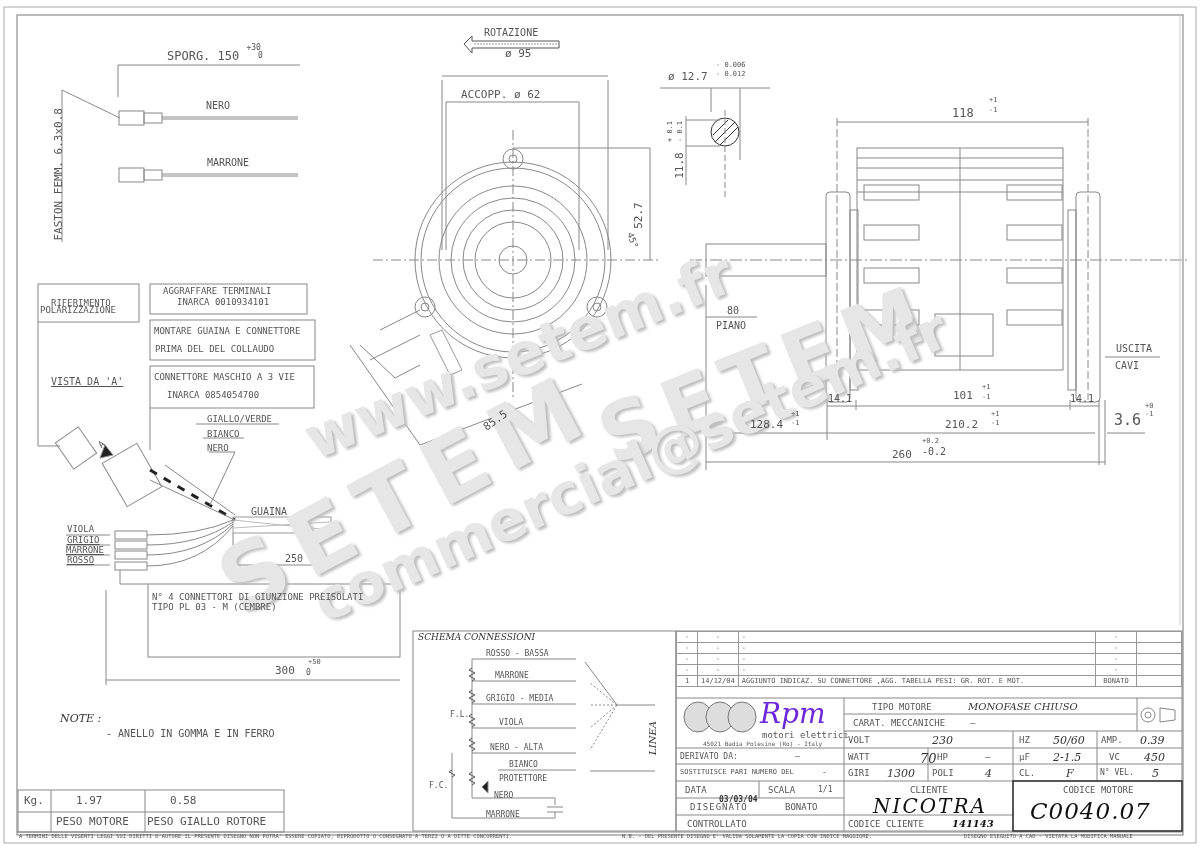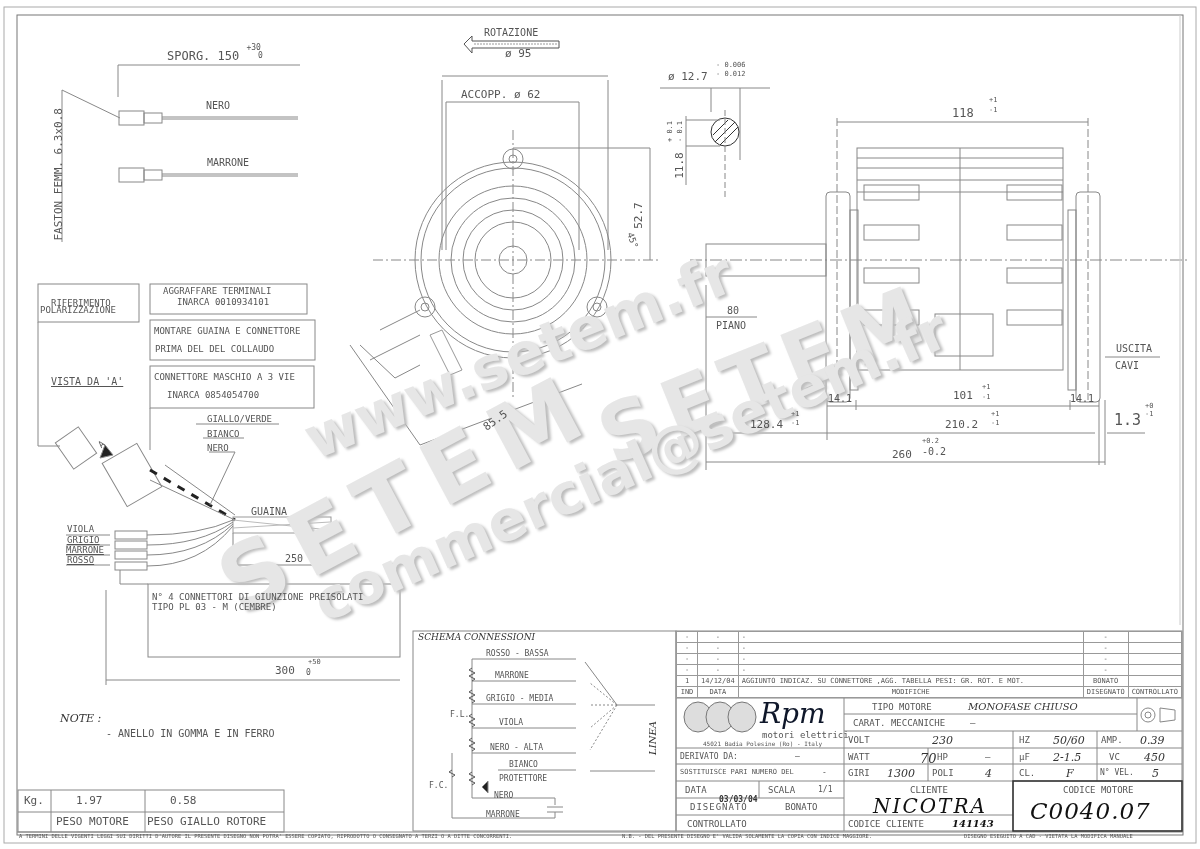--- a/index.html
+++ b/index.html
@@ -253,21 +253,21 @@
 <div class="lbl" style="left:982px;top:384px;font-size:7px;">+1</div>
 <div class="lbl" style="left:982px;top:394px;font-size:7px;">-1</div>
 <div class="lbl" style="left:1070px;top:394px;font-size:10px;">14.1</div>
 
 <div class="lbl" style="left:750px;top:419px;font-size:11px;">128.4</div>
 <div class="lbl" style="left:791px;top:411px;font-size:7px;">+1</div>
 <div class="lbl" style="left:791px;top:420px;font-size:7px;">-1</div>
 <div class="lbl" style="left:945px;top:419px;font-size:11px;">210.2</div>
 <div class="lbl" style="left:991px;top:411px;font-size:7px;">+1</div>
 <div class="lbl" style="left:991px;top:420px;font-size:7px;">-1</div>
-<div class="lbl" style="left:1114px;top:413px;font-size:15px;">1.3</div>
+<div class="lbl" style="left:1114px;top:413px;font-size:15px;">3.6</div>
 <div class="lbl" style="left:1145px;top:403px;font-size:7px;">+0</div>
 <div class="lbl" style="left:1145px;top:411px;font-size:7px;">-1</div>
 <div class="lbl" style="left:892px;top:449px;font-size:11px;">260</div>
 <div class="lbl" style="left:922px;top:438px;font-size:7px;">+0.2</div>
 <div class="lbl" style="left:922px;top:447px;font-size:10px;">-0.2</div>
 
 <div class="lbl" style="left:51px;top:291px;font-size:9px;margin-top:8px;">RIFERIMENTO</div>
 <div class="lbl" style="left:40px;top:306px;font-size:9px;">POLARIZZAZIONE</div>
 <div class="lbl" style="left:163px;top:287px;font-size:9px;">AGGRAFFARE TERMINALI</div>
 <div class="lbl" style="left:177px;top:298px;font-size:9px;">INARCA 0010934101</div>
@@ -345,31 +345,24 @@
     <td>-</td>
     <td></td>
   </tr>
   <tr>
     <td>1</td>
     <td>14/12/04</td>
     <td style="text-align:left">AGGIUNTO INDICAZ. SU CONNETTORE ,AGG. TABELLA PESI: GR. ROT. E MOT.</td>
     <td>BONATO</td>
     <td></td>
   </tr>
-  <tr>
-    <td>IND</td>
-    <td>DATA</td>
-    <td>MODIFICHE</td>
-    <td>DISEGNATO</td>
-    <td>CONTROLLATO</td>
-  </tr>
 </tbody>
   </table>
 
-<div class="lbl" style="left:760px;top:700px;font-size:28px;font-family:'DejaVu Serif',serif;font-style:italic;color:#0f172a;">Rpm</div>
+<div class="lbl" style="left:760px;top:700px;font-size:28px;font-family:'DejaVu Serif',serif;font-style:italic;color:#6d28d9;">Rpm</div>
 <div class="lbl" style="left:762px;top:731px;font-size:9px;">motori elettrici</div>
 <div class="lbl" style="left:703px;top:741px;font-size:6px;">45021 Badia Polesine (Ro) - Italy</div>
 <div class="lbl" style="left:680px;top:753px;font-size:8px;">DERIVATO DA:</div>
 <div class="lbl" style="left:795px;top:753px;font-size:8px;">—</div>
 <div class="lbl" style="left:680px;top:769px;font-size:7px;">SOSTITUISCE PARI NUMERO DEL</div>
 <div class="lbl" style="left:822px;top:769px;font-size:8px;">-</div>
 <div class="lbl" style="left:685px;top:786px;font-size:9px;">DATA</div>
 <div class="lbl" style="left:719px;top:786px;font-size:8px;color:#333;font-weight:bold;margin-top:10px;">03/03/04</div>
 <div class="lbl" style="left:768px;top:786px;font-size:9px;">SCALA</div>
 <div class="lbl" style="left:818px;top:786px;font-size:8px;">1/1</div>

